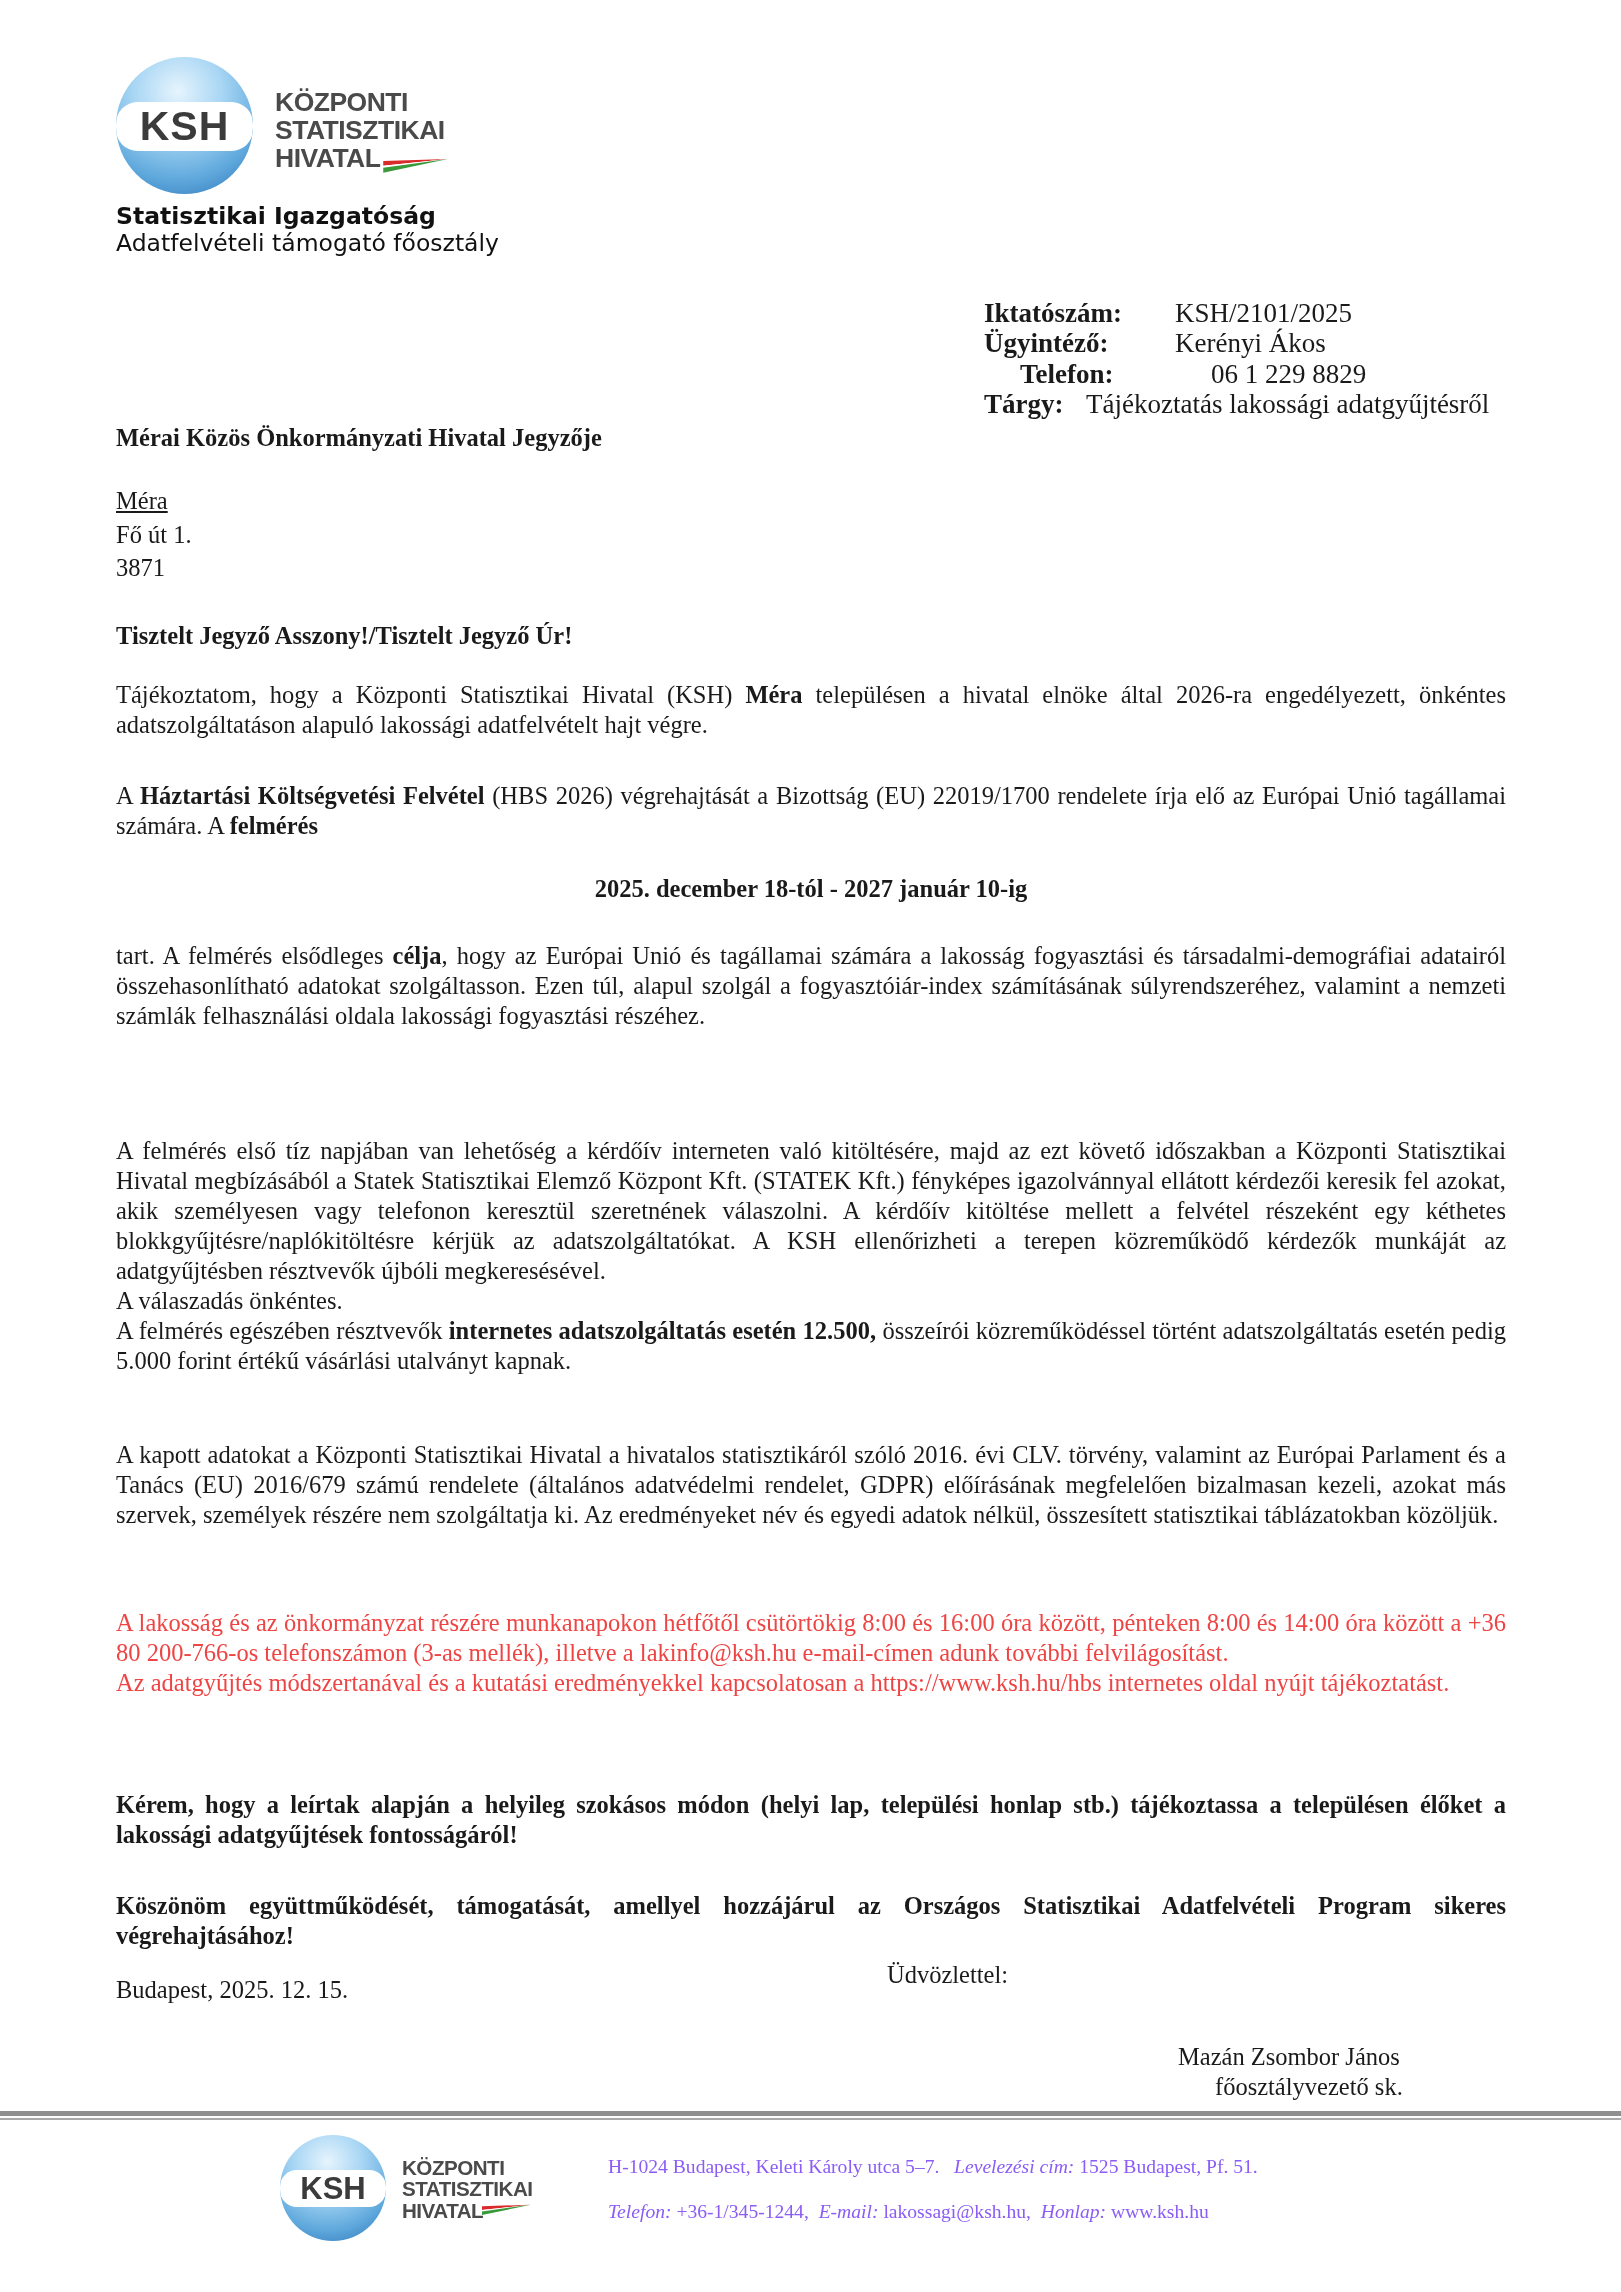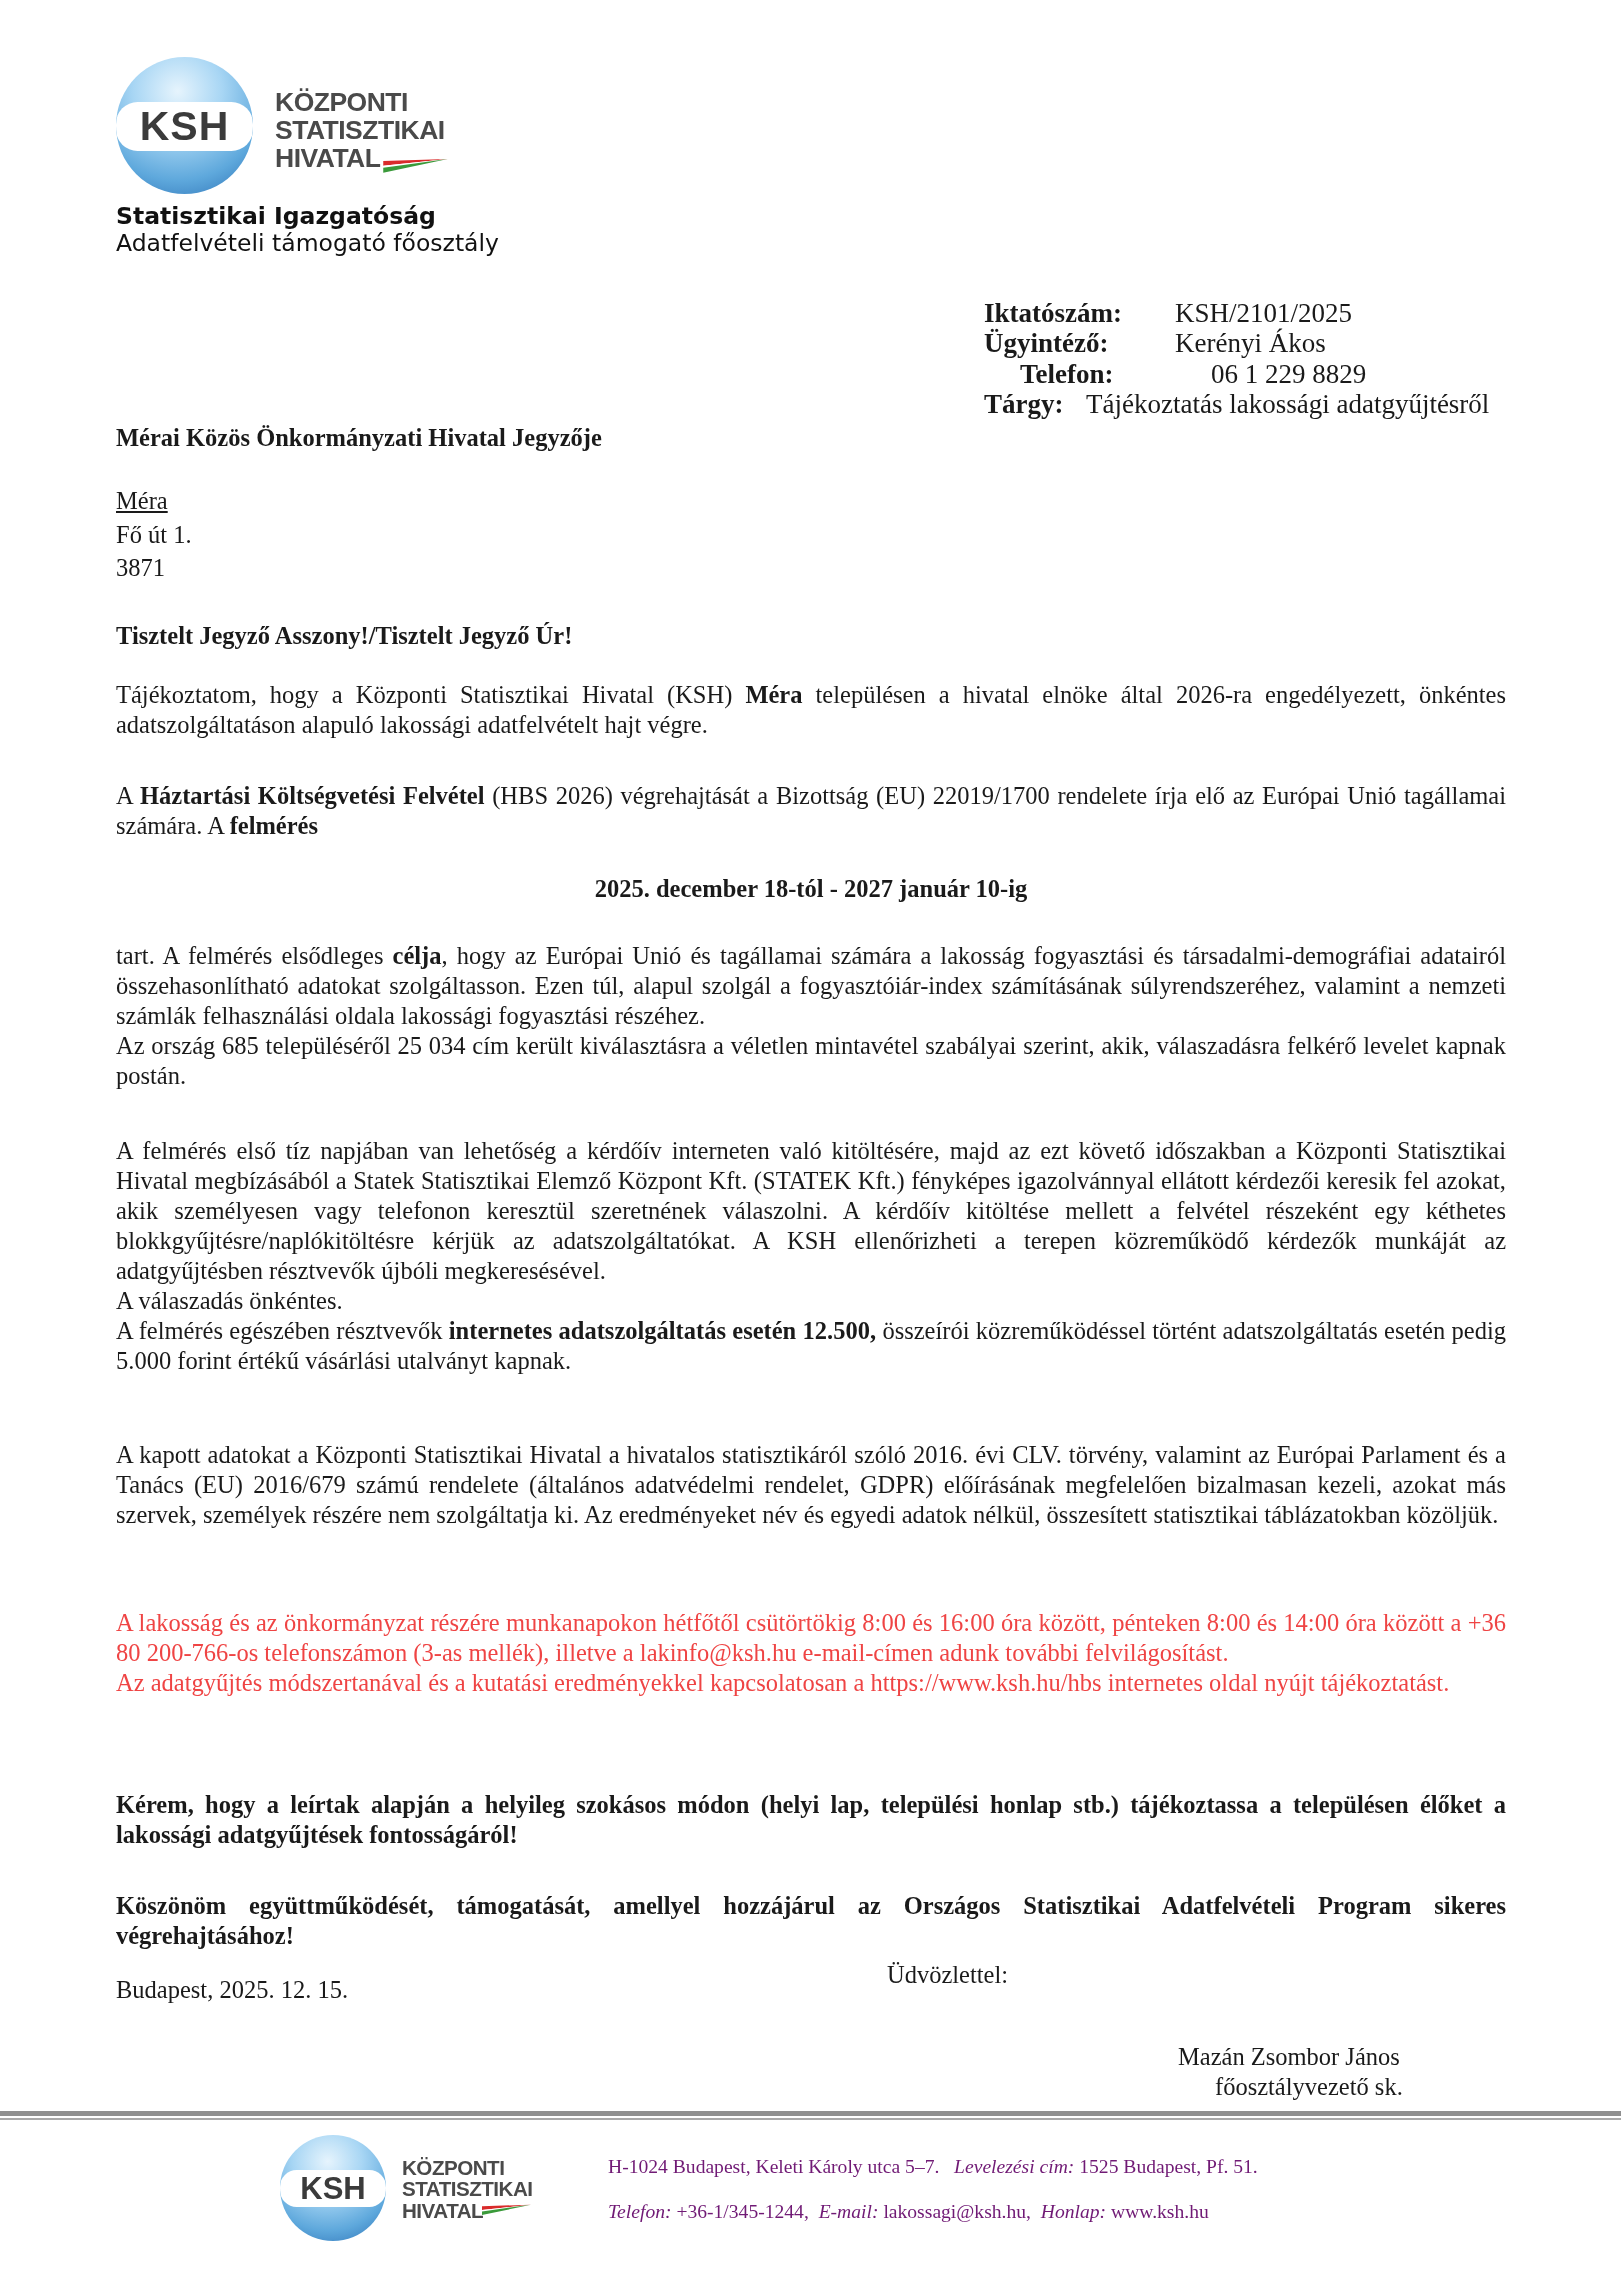--- a/index.html
+++ b/index.html
@@ -38,21 +38,21 @@
 
     
     .foot-orb { width: 106px; height: 106px; border-radius: 50%;
       background: radial-gradient(circle at 45% 25%, #e6f4fd 0%, #a8d6f4 35%, #5ea8dc 70%, #2a6fb4 100%);
       overflow: hidden; }
     .foot-band { position: absolute; left: 0; right: 0; top: 35px; height: 37px; background: #fff; border-radius: 16.7px; }
     .foot-ksh { position: absolute; left: 0; right: 0; top: 35px; height: 37px; line-height: 37px; text-align: center;
       font-family: "Liberation Sans", "DejaVu Sans", sans-serif; font-weight: bold; font-size: 31px; color: #3b3b3b; }
     .foot-words { font-family: "Liberation Sans", "DejaVu Sans", sans-serif; font-weight: bold; color: #4a4a4a;
       font-size: 20.6px; line-height: 21.6px; letter-spacing: -0.5px; }
-    .foot-line { font-size: 19.6px; color: #701a75; }
+    .foot-line { font-size: 19.6px; color: #8b5cf6; }
     .it { font-style: italic; }
   </style>
 </head>
 <body>
 
 <div class="abs" style="left:116px; top:57px; width:333px; height:137px;">
   <div class="abs logo-orb" style="left:0; top:0;">
     <div class="logo-band"></div>
     <div class="logo-ksh">KSH</div>
   </div>
@@ -95,21 +95,20 @@
 </div>
 
 <div class="para" style="top:781px;">
   <p><span>A </span><span class="bold">Háztartási Költségvetési Felvétel</span><span> (HBS 2026) végrehajtását a Bizottság (EU) 22019/1700 rendelete írja elő az Európai Unió tagállamai számára. A </span><span class="bold">felmérés</span></p>
 </div>
 
 <div class="para center bold" style="top:874px; text-align:center;">2025. december 18-tól - 2027 január 10-ig</div>
 
 <div class="para" style="top:941px;">
   <p><span>tart. A felmérés elsődleges </span><span class="bold">célja</span><span>, hogy az Európai Unió és tagállamai számára a lakosság fogyasztási és társadalmi-demográfiai adatairól összehasonlítható adatokat szolgáltasson. Ezen túl, alapul szolgál a fogyasztóiár-index számításának súlyrendszeréhez, valamint a nemzeti számlák felhasználási oldala lakossági fogyasztási részéhez.</span></p>
-  <p>Az ország 685 településéről 25 034 cím került kiválasztásra a véletlen mintavétel szabályai szerint, akik, válaszadásra felkérő levelet kapnak postán.</p>
 </div>
 
 <div class="para" style="top:1136px;">
   <p>A felmérés első tíz napjában van lehetőség a kérdőív interneten való kitöltésére, majd az ezt követő időszakban a Központi Statisztikai Hivatal megbízásából a Statek Statisztikai Elemző Központ Kft. (STATEK Kft.) fényképes igazolvánnyal ellátott kérdezői keresik fel azokat, akik személyesen vagy telefonon keresztül szeretnének válaszolni. A kérdőív kitöltése mellett a felvétel részeként egy kéthetes blokkgyűjtésre/naplókitöltésre kérjük az adatszolgáltatókat. A KSH ellenőrizheti a terepen közreműködő kérdezők munkáját az adatgyűjtésben résztvevők újbóli megkeresésével.</p>
   <p>A válaszadás önkéntes.</p>
   <p><span>A felmérés egészében résztvevők </span><span class="bold">internetes adatszolgáltatás esetén 12.500,</span><span> összeírói közreműködéssel történt adatszolgáltatás  esetén pedig 5.000 forint értékű vásárlási utalványt kapnak.</span></p>
 </div>
 
 <div class="para" style="top:1440px;">A kapott adatokat a Központi Statisztikai Hivatal a hivatalos statisztikáról szóló 2016. évi CLV. törvény, valamint az Európai Parlament és a Tanács (EU) 2016/679 számú rendelete (általános adatvédelmi rendelet, GDPR) előírásának megfelelően bizalmasan kezeli, azokat más szervek, személyek részére nem szolgáltatja ki. Az eredményeket név és egyedi adatok nélkül, összesített statisztikai táblázatokban közöljük.</div>
 

